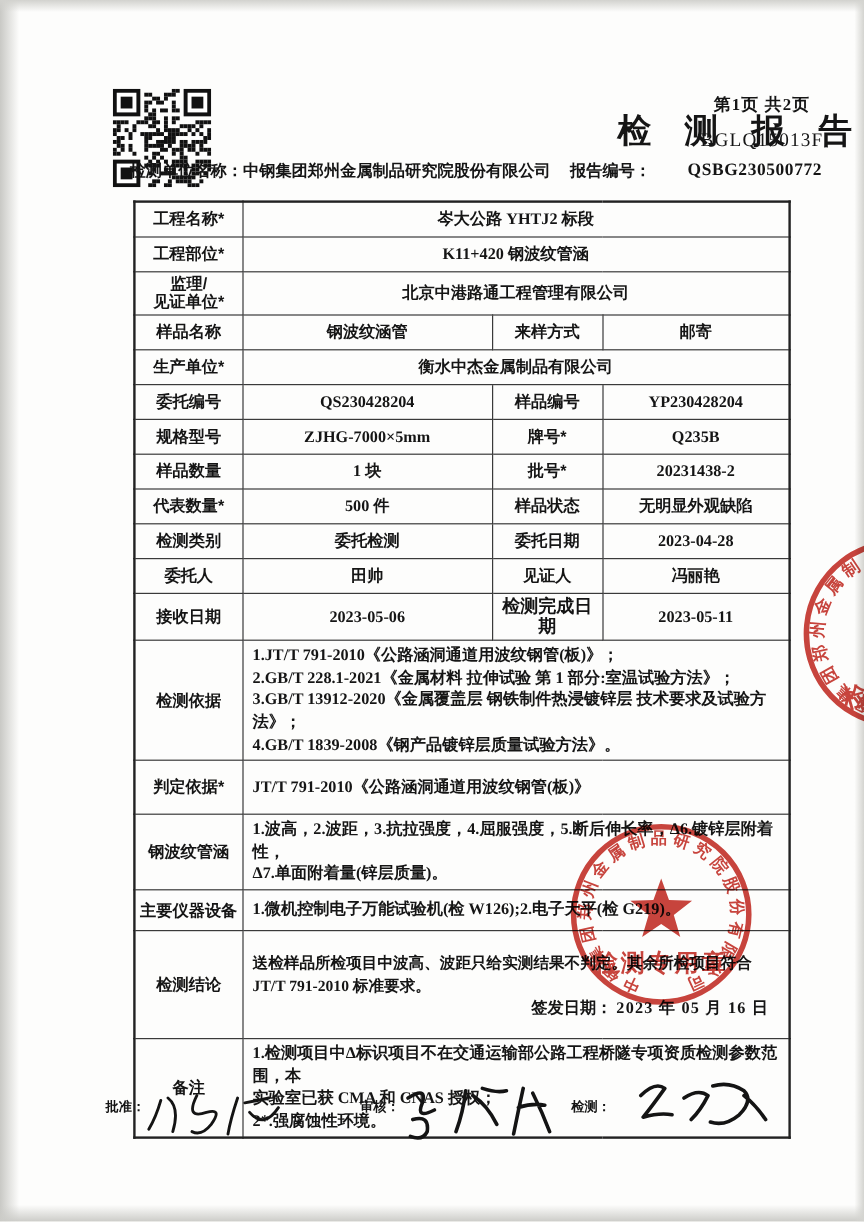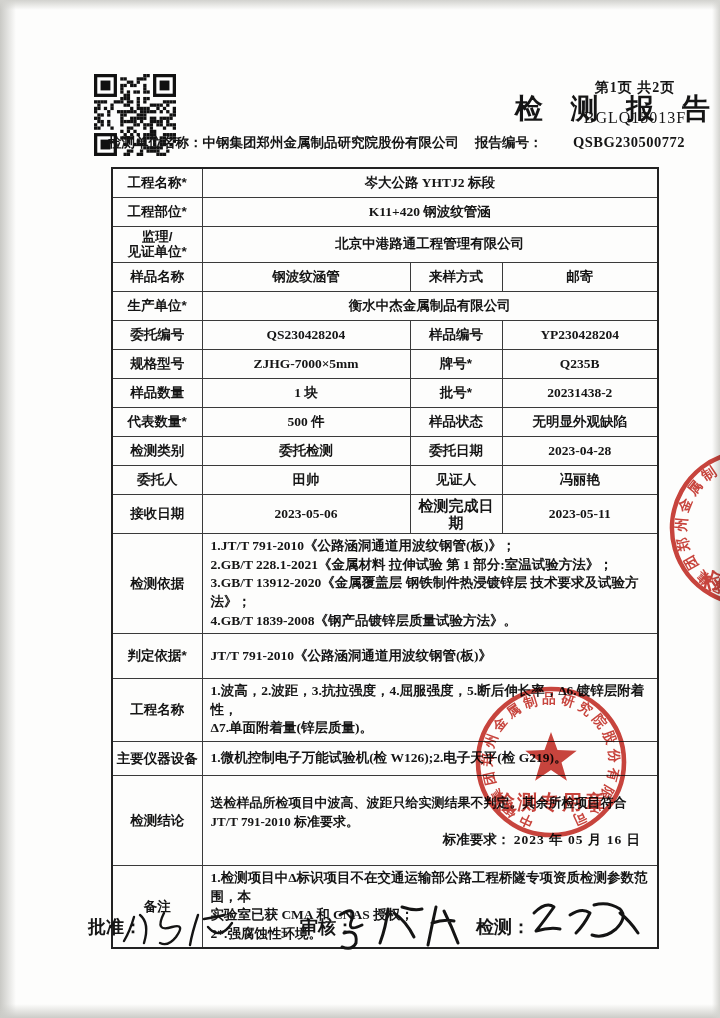--- a/index.html
+++ b/index.html
@@ -26,21 +26,21 @@
   tr.h29{height:29px;} tr.h31{height:31px;margin-left:32px;} tr.h74{height:74px;} tr.h45{height:45px;}
   tr.h46{height:46px;} tr.h34{height:34px;} tr.h90{height:90px;} tr.h60{height:60px;}
   .concl-cell{display:flex;flex-direction:column;height:100%;box-sizing:border-box;padding:6px 8px 4px;}
   .concl-text{white-space:pre-line;line-height:1.4;font-weight:bold;font-size:13px;text-align:left;}
   .issue-line{margin-top:auto;text-align:right;padding-right:8px;font-size:13.5px;}
   .issue-line .ilab{font-family:"Liberation Sans",sans-serif;font-weight:bold;}
   .issue-line .idat{font-weight:bold;letter-spacing:1px;}
   .stamp{mix-blend-mode:multiply;opacity:.92;pointer-events:none;}
   .stamp text{fill:#c5342c;}
   .sig-row{position:absolute;top:903px;left:0;right:0;height:60px;font-family:"Liberation Sans",sans-serif;}
-  .sig-label{position:absolute;font-size:18px;font-weight:bold;top:12px;}
+  .sig-label{position:absolute;font-size:11px;font-weight:bold;top:12px;}
   .sig{position:absolute;top:0;}
   .sig path{stroke:#141414;fill:none;stroke-linecap:round;stroke-linejoin:round;}
 </style>
 </head>
 <body>
 
 <div class="page">
   <div class="edge-l"></div>
   <div class="edge-t"></div>
   <div class="edge-b"></div>
@@ -356,36 +356,36 @@
       <td class="val-left" colspan="3">1.JT/T 791-2010《公路涵洞通道用波纹钢管(板)》；
 2.GB/T 228.1-2021《金属材料 拉伸试验 第 1 部分:室温试验方法》；
 3.GB/T 13912-2020《金属覆盖层 钢铁制件热浸镀锌层 技术要求及试验方法》；
 4.GB/T 1839-2008《钢产品镀锌层质量试验方法》。</td>
     </tr>
     <tr class="h45">
       <td class="lab">判定依据*</td>
       <td class="val-left" colspan="3">JT/T 791-2010《公路涵洞通道用波纹钢管(板)》</td>
     </tr>
     <tr class="h46">
-      <td class="lab">工程名称</td>
+      <td class="lab">钢波纹管涵</td>
       <td class="val-left" colspan="3">1.波高，2.波距，3.抗拉强度，4.屈服强度，5.断后伸长率，Δ6.镀锌层附着性，
 Δ7.单面附着量(锌层质量)。</td>
     </tr>
     <tr class="h34">
       <td class="lab">主要仪器设备</td>
       <td class="val-left" colspan="3">1.微机控制电子万能试验机(检 W126);2.电子天平(检 G219)。</td>
     </tr>
     <tr class="h90">
       <td class="lab">检测结论</td>
       <td colspan="3" style="padding:0">
         <div class="concl-cell">
           <div class="concl-text">送检样品所检项目中波高、波距只给实测结果不判定。其余所检项目符合
 JT/T 791-2010 标准要求。</div>
           <div class="issue-line">
-            <span class="ilab">标准要求：</span>
+            <span class="ilab">签发日期：</span>
             <span class="idat">2023 年 05 月 16 日</span>
           </div>
         </div>
       </td>
     </tr>
     <tr class="h60">
       <td class="lab">备注</td>
       <td class="val-left" colspan="3">1.检测项目中Δ标识项目不在交通运输部公路工程桥隧专项资质检测参数范围，本
 实验室已获 CMA 和 CNAS 授权；
 2*.强腐蚀性环境。</td>

